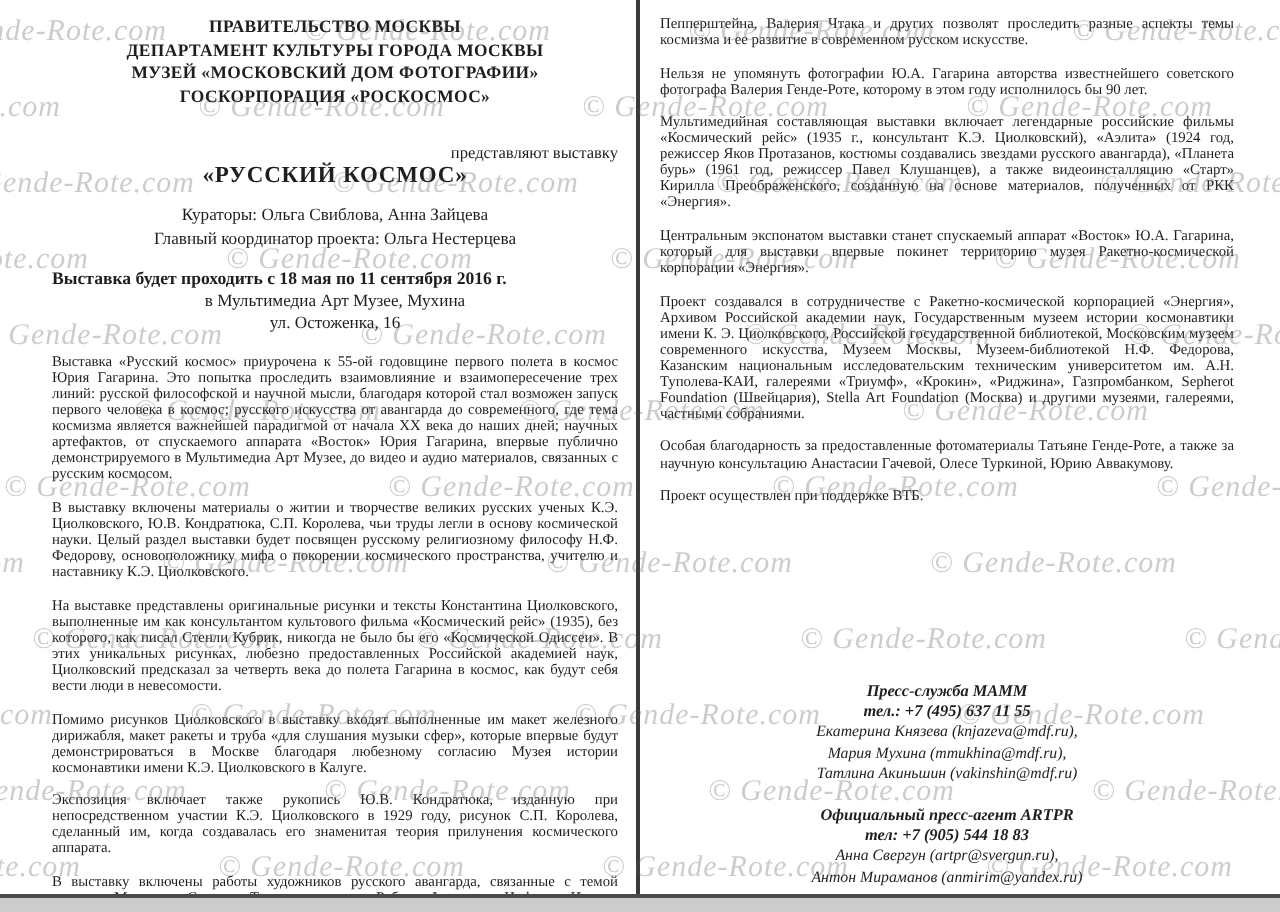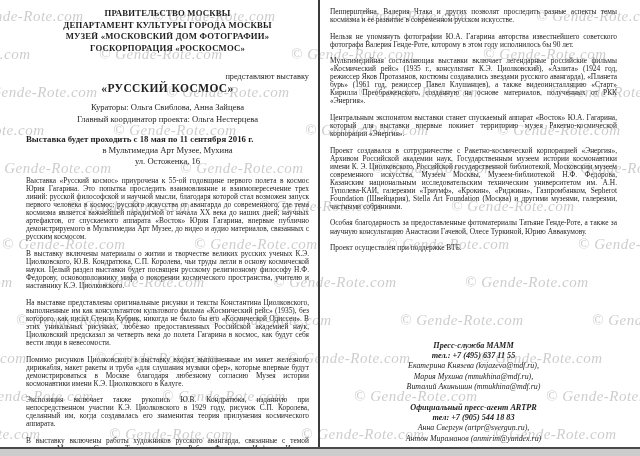--- a/index.html
+++ b/index.html
@@ -85,21 +85,21 @@
     <p class="para">Проект создавался в сотрудничестве с Ракетно-космической корпорацией «Энергия», Архивом Российской академии наук, Государственным музеем истории космонавтики имени К. Э. Циолковского, Российской государственной библиотекой, Московским музеем современного искусства, Музеем Москвы, Музеем-библиотекой Н.Ф. Федорова, Казанским национальным исследовательским техническим университетом им. А.Н. Туполева-КАИ, галереями «Триумф», «Крокин», «Риджина», Газпромбанком, Sepherot Foundation (Швейцария), Stella Art Foundation (Москва) и другими музеями, галереями, частными собраниями.</p>
     <p class="para">Особая благодарность за предоставленные фотоматериалы Татьяне Генде-Роте, а также за научную консультацию Анастасии Гачевой, Олесе Туркиной, Юрию Аввакумову.</p>
     <p class="para">Проект осуществлен при поддержке ВТБ.</p>
   </div>
 
   <div class="press press-mamm">
     <div class="p-title">Пресс-служба МАММ</div>
     <div class="p-phone">тел.: +7 (495) 637 11 55</div>
     <div>Екатерина Князева (knjazeva@mdf.ru),</div>
     <div>Мария Мухина (mmukhina@mdf.ru),</div>
-    <div>Виталий Акиньшин (mmukhina@mdf.ru)</div>
+    <div>Татлина Акиньшин (vakinshin@mdf.ru)</div>
   </div>
 
   <div class="press press-artpr">
     <div class="p-title">Официальный пресс-агент ARTPR</div>
     <div class="p-phone">тел: +7 (905) 544 18 83</div>
     <div>Анна Свергун (artpr@svergun.ru),</div>
     <div>Антон Мираманов (anmirim@yandex.ru)</div>
   </div>
 
   <div class="divider"></div>

